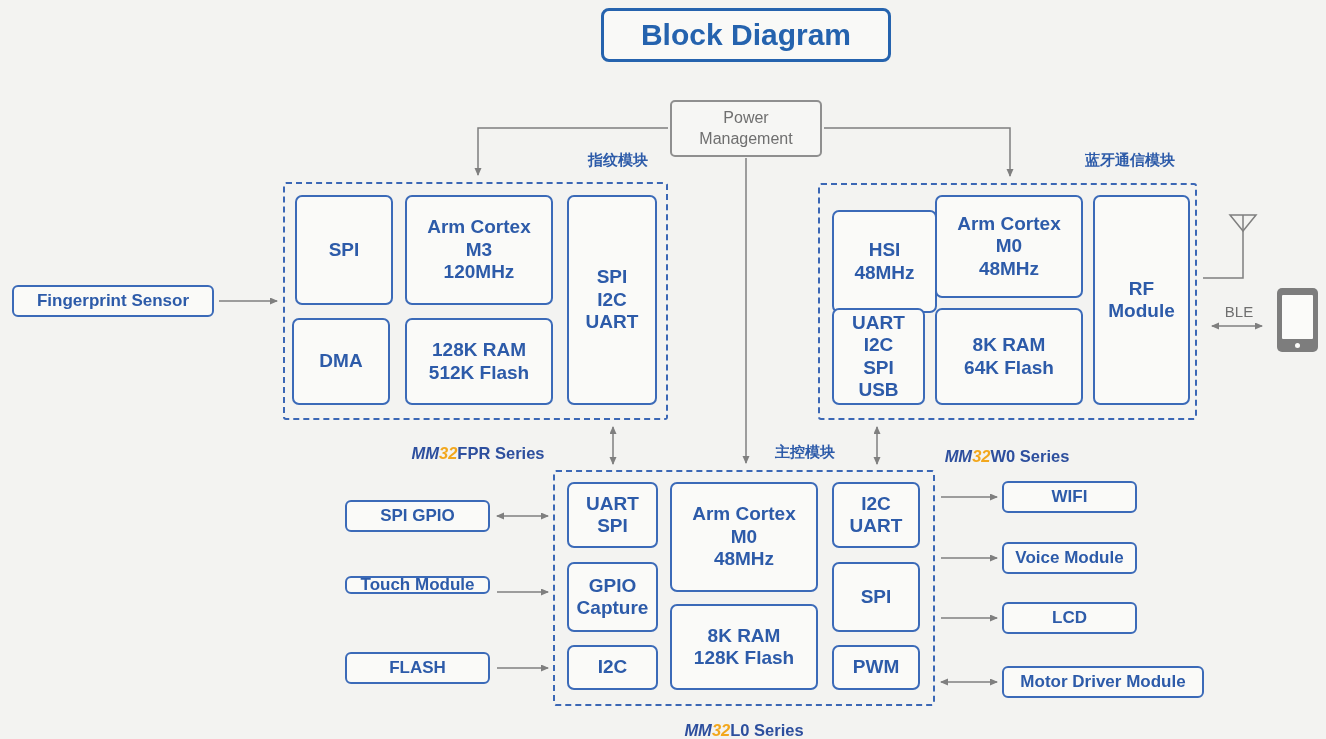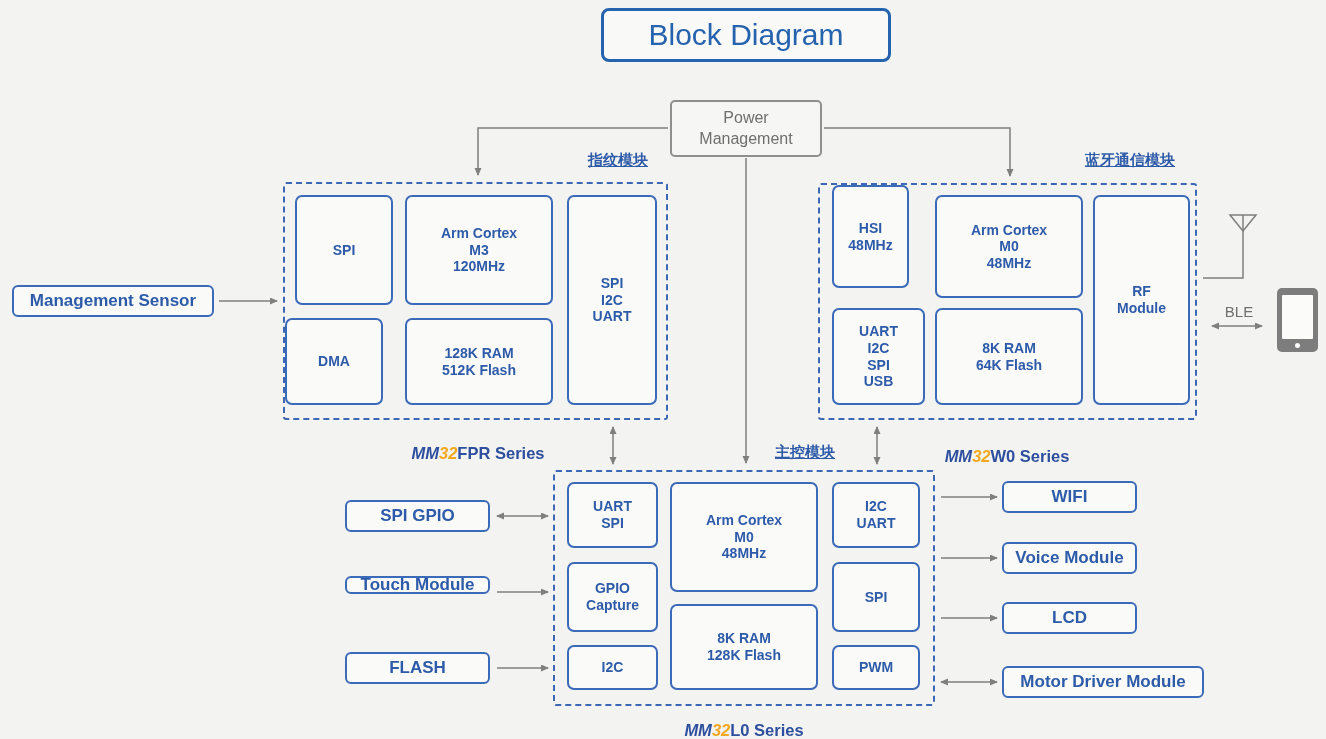--- a/index.html
+++ b/index.html
@@ -4,51 +4,50 @@
 <style>
   html,body { margin:0; padding:0; }
   body {
     width:1326px; height:739px; position:relative; overflow:hidden;
     background:#f3f3f1;
     font-family:"Liberation Sans", sans-serif;
   }
   .title-box {
     position:absolute; left:601px; top:8px; width:290px; height:54px;
     border:3px solid #2563ae; border-radius:8px; background:#f9f9f7;
-    color:#2563ae; font-size:30px; font-weight:400;
+    color:#2563ae; font-size:30px; font-weight:700;
     display:flex; align-items:center; justify-content:center;
     box-sizing:border-box;
   }
   .power-box {
     position:absolute; left:670px; top:100px; width:152px; height:57px;
     border:2px solid #8f8f8f; border-radius:5px; background:#f6f6f4;
     color:#6f6f6f; font-size:16px; line-height:1.3;
     display:flex; align-items:center; justify-content:center;
     text-align:center; white-space:pre-line; box-sizing:border-box;
   }
   .module {
     position:absolute; border:2px dashed #3b67b5; border-radius:3px;
     box-sizing:border-box;
   }
   .block {
     position:absolute; border:2px solid #3b6ab8; border-radius:7px;
-    background:#fafaf8; color:#2d5ba9; font-weight:bold; font-size:14px;
+    background:#fafaf8; color:#2d5ba9; font-weight:bold; font-size:19px;
     line-height:1.18; display:flex; align-items:center; justify-content:center;
     text-align:center; white-space:pre-line; box-sizing:border-box;
   }
   .ext {
     position:absolute; border:2px solid #3b6ab8; border-radius:6px;
     background:#fafaf8; color:#2d5ba9; font-weight:bold; font-size:17px;
     display:flex; align-items:center; justify-content:center;
     text-align:center; box-sizing:border-box;
   }
   .tag {
     position:absolute; color:#2d5ba9; font-weight:bold; font-size:15px;
     white-space:nowrap;
-    text-decoration:underline;
   }
   .series {
     position:absolute; text-align:center; font-size:16.5px; font-weight:bold;
     color:#2d4f9e; white-space:nowrap;margin-top:8px;
   }
   .series .it { font-style:italic; }
   .series .num { font-style:italic; color:#f2a71d; }
   .ble-label {
     position:absolute; left:1214px; top:303px; width:50px; text-align:center;
     color:#6f6f6f; font-size:15px;
@@ -80,28 +79,28 @@
 <div class="module" style="left:553px;top:470px;width:382px;height:236px"></div>
 
 <div class="tag" style="left:588px;top:151px">指纹模块</div>
 <div class="tag" style="left:1085px;top:151px">蓝牙通信模块</div>
 <div class="tag" style="left:775px;top:443px">主控模块</div>
 
 <div class="block" style="left:295px;top:195px;width:98px;height:110px">SPI</div>
 <div class="block" style="left:405px;top:195px;width:148px;height:110px">Arm Cortex
 M3
 120MHz</div>
-<div class="block" style="left:285px;top:318px;width:98px;height:87px">DMA</div>
+<div class="block" style="left:292px;top:318px;width:98px;height:87px">DMA</div>
 <div class="block" style="left:405px;top:318px;width:148px;height:87px">128K RAM
 512K Flash</div>
 <div class="block" style="left:567px;top:195px;width:90px;height:210px">SPI
 I2C
 UART</div>
 
-<div class="block" style="left:832px;top:185px;width:77px;height:103px">HSI
+<div class="block" style="left:832px;top:210px;width:105px;height:103px">HSI
 48MHz</div>
 <div class="block" style="left:935px;top:195px;width:148px;height:103px">Arm Cortex
 M0
 48MHz</div>
 <div class="block" style="left:832px;top:308px;width:93px;height:97px">UART
 I2C
 SPI
 USB</div>
 <div class="block" style="left:935px;top:308px;width:148px;height:97px">8K RAM
 64K Flash</div>
@@ -120,21 +119,21 @@
 <div class="block" style="left:832px;top:562px;width:88px;height:70px">SPI</div>
 <div class="block" style="left:670px;top:604px;width:148px;height:86px">8K RAM
 128K Flash</div>
 <div class="block" style="left:567px;top:645px;width:91px;height:45px">I2C</div>
 <div class="block" style="left:832px;top:645px;width:88px;height:45px">PWM</div>
 
 <div class="series" style="left:358px;top:436px;width:240px"><span class="it">MM</span><span class="num">32</span><span>FPR Series</span></div>
 <div class="series" style="left:887px;top:439px;width:240px"><span class="it">MM</span><span class="num">32</span><span>W0 Series</span></div>
 <div class="series" style="left:624px;top:713px;width:240px"><span class="it">MM</span><span class="num">32</span><span>L0 Series</span></div>
 
-<div class="ext" style="left:12px;top:285px;width:202px;height:32px">Management Sensor</div>
+<div class="ext" style="left:12px;top:285px;width:202px;height:32px">Fingerprint Sensor</div>
 <div class="ext" style="left:345px;top:500px;width:145px;height:32px">SPI GPIO</div>
 <div class="ext" style="left:345px;top:576px;width:145px;height:18px">Touch Module</div>
 <div class="ext" style="left:345px;top:652px;width:145px;height:32px">FLASH</div>
 <div class="ext" style="left:1002px;top:481px;width:135px;height:32px">WIFI</div>
 <div class="ext" style="left:1002px;top:542px;width:135px;height:32px">Voice Module</div>
 <div class="ext" style="left:1002px;top:602px;width:135px;height:32px">LCD</div>
 <div class="ext" style="left:1002px;top:666px;width:202px;height:32px">Motor Driver Module</div>
 
 <div class="ble-label">BLE</div>
 

